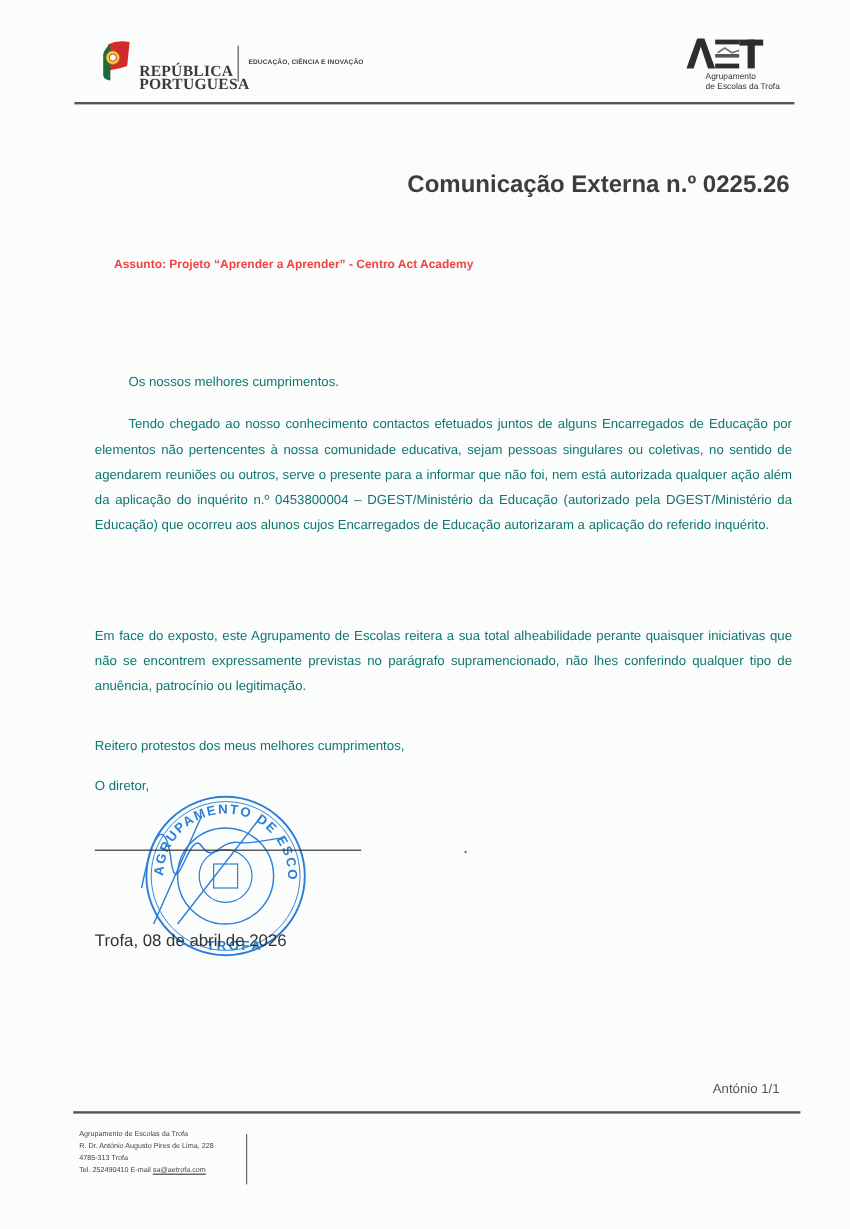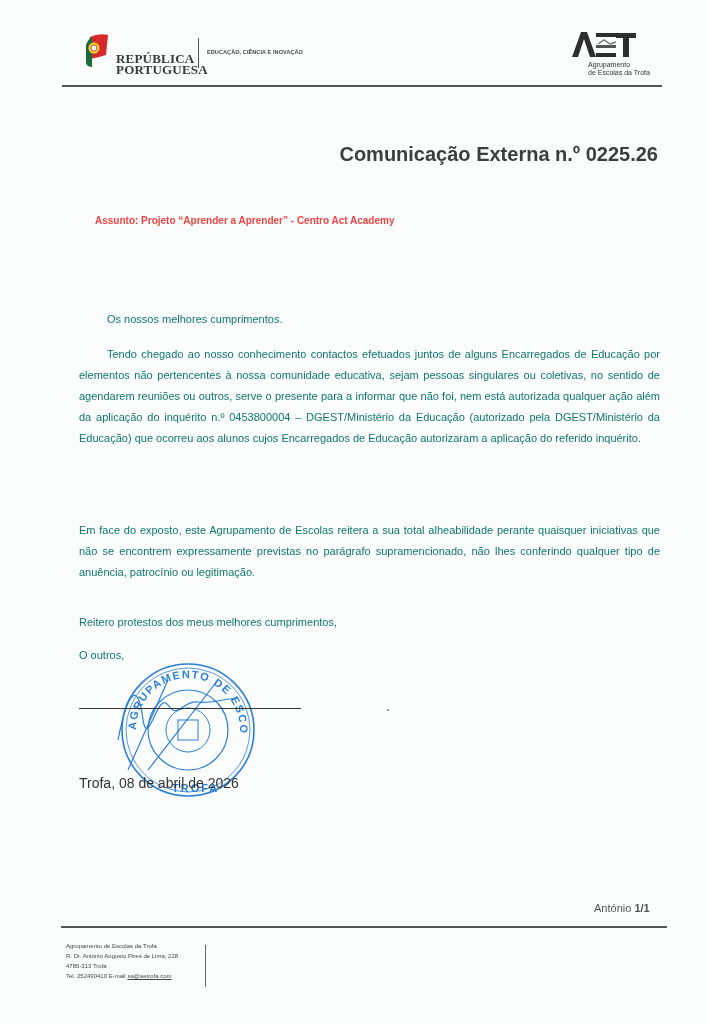--- a/index.html
+++ b/index.html
@@ -20,21 +20,21 @@
   .title { right: 50px; top: 143px; font-size: 20px; font-weight: bold; color: #3d3d3d; }
   .subject { left: 95px; top: 215px; font-size: 10px; font-weight: bold; color: #ef4444; }
   .body-text { left: 79px; width: 581px; font-size: 11px; line-height: 21px; color: #0f766e; text-align: justify; }
   .indent { text-indent: 28px; }
   .sig-line { left: 79px; top: 708px; width: 222px; height: 1px; background: #333; }
   .stamp { left: 108px; top: 650px; width: 160px; height: 150px; }
   .date { left: 79px; top: 775px; font-size: 14px; color: #333; }
   .dot { left: 387px; top: 709px; width: 2px; height: 2px; background: #777; border-radius: 50%; }
   
   .page-num { left: 594px; top: 902px; font-size: 11px; color: #555; }
-  .page-num b { font-weight: bold; margin-top: 10px; }
+  .page-num b { font-weight: normal; margin-top: 10px; }
   .ftr-rule { left: 61px; top: 926px; width: 606px; height: 2px; background: #555; }
   .ftr-text { left: 66px; top: 941px; font-size: 6px; line-height: 10px; color: #444; }
   .ftr-text a { color: #444; text-decoration: underline; }
   .ftr-sep { left: 205px; top: 945px; width: 1px; height: 42px; background: #666; }
 </style>
 </head>
 <body>
 
 <svg class="abs flag" viewBox="0 0 26 36">
   <path d="M6 4 Q14 0 24 2 L22 22 Q16 24 6 26 Z" fill="#d42a2a"></path>
@@ -64,21 +64,21 @@
 </div>
 <div class="abs hdr-rule"></div>
 
 <div class="abs title">Comunicação Externa n.º 0225.26</div>
 <div class="abs subject">Assunto: Projeto “Aprender a Aprender” - Centro Act Academy</div>
 
 <div class="abs body-text indent" style="top:309px;">Os nossos melhores cumprimentos.</div>
 <div class="abs body-text indent" style="top:344px;">Tendo chegado ao nosso conhecimento contactos efetuados juntos de alguns Encarregados de Educação por elementos não pertencentes à nossa comunidade educativa, sejam pessoas singulares ou coletivas, no sentido de agendarem reuniões ou outros, serve o presente para a informar que não foi, nem está autorizada qualquer ação além da aplicação do inquérito n.º 0453800004 – DGEST/Ministério da Educação (autorizado pela DGEST/Ministério da Educação) que ocorreu aos alunos cujos Encarregados de Educação autorizaram a aplicação do referido inquérito.</div>
 <div class="abs body-text" style="top:520px;">Em face do exposto, este Agrupamento de Escolas reitera a sua total alheabilidade perante quaisquer iniciativas que não se encontrem expressamente previstas no parágrafo supramencionado, não lhes conferindo qualquer tipo de anuência, patrocínio ou legitimação.</div>
 <div class="abs body-text" style="top:580px;margin-top:32px;">Reitero protestos dos meus melhores cumprimentos,</div>
-<div class="abs body-text" style="top:645px;">O outros,</div>
+<div class="abs body-text" style="top:645px;">O diretor,</div>
 
 <svg class="abs stamp" viewBox="0 0 160 150">
   <defs>
     <path id="arcTop" d="M28 80 A52 52 0 1 1 132 80"></path>
     <path id="arcBot" d="M50 122 A52 52 0 0 0 110 122"></path>
   </defs>
   <circle cx="80" cy="80" r="66" fill="none" stroke="#2b7fd6" stroke-width="1.6"></circle>
   <circle cx="80" cy="80" r="62" fill="none" stroke="#2b7fd6" stroke-width="0.8"></circle>
   <circle cx="80" cy="80" r="40" fill="none" stroke="#2b7fd6" stroke-width="1.2"></circle>
   <circle cx="80" cy="80" r="22" fill="none" stroke="#2b7fd6" stroke-width="1"></circle>

